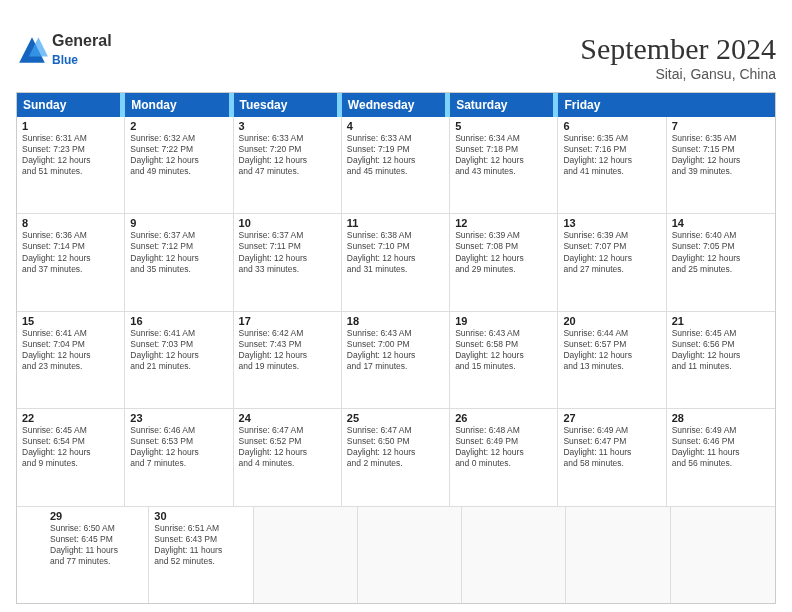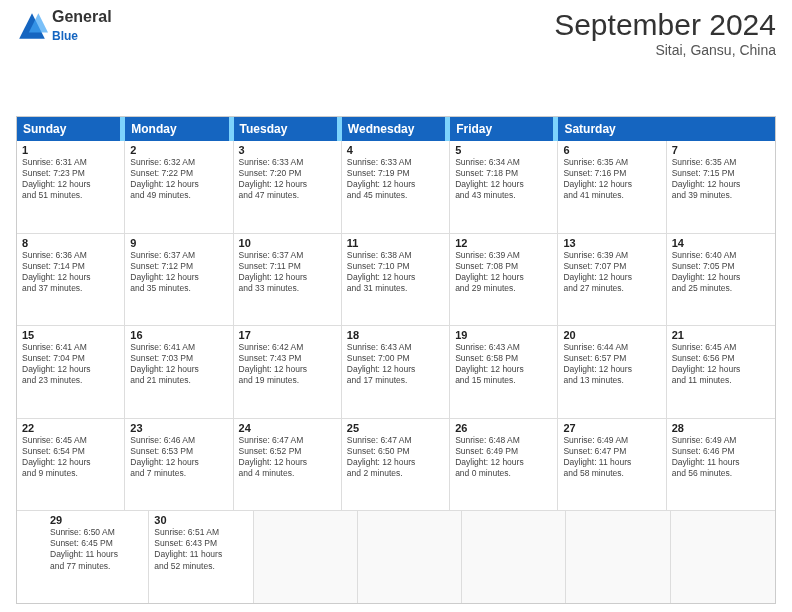--- a/index.html
+++ b/index.html
@@ -6,24 +6,23 @@
     body {
       font-family: Arial, sans-serif;
       background: #fff;
       width: 792px;
       height: 612px;
       overflow: hidden;
     }
     .page {
       width: 792px;
       height: 612px;
-      padding: 8px 16px 8px 16px;
+      padding: 32px 16px 8px 16px;
       display: flex;
       flex-direction: column;
-      gap: 48px;
     }
     .header {
       display: flex;
       justify-content: space-between;
       align-items: flex-start;
       margin-bottom: 10px;
     }
     .logo {
       display: flex;
       align-items: center;
@@ -33,20 +32,21 @@
       width: 32px;
       height: 32px;
     }
     .title-section {
       text-align: right;
     }
     .month-title {
       font-size: 30px;
       color: #333;
       font-weight: normal;
+      font-family: Liberation Serif, serif;
     }
     .subtitle {
       font-size: 14px;
       color: #555;
     }
     .calendar {
       flex: 1;
       display: flex;
       flex-direction: column;
       border: 1px solid #ccc;
@@ -122,22 +122,22 @@
       <div class="subtitle">Sitai, Gansu, China</div>
     </div>
   </div>
 
   <div class="calendar">
     <div class="cal-header">
     <div class="cal-header-cell">Sunday</div>
         <div class="cal-header-cell">Monday</div>
         <div class="cal-header-cell">Tuesday</div>
         <div class="cal-header-cell">Wednesday</div>
+        <div class="cal-header-cell">Saturday</div>
         <div class="cal-header-cell">Friday</div>
-        <div class="cal-header-cell">Saturday</div>
       </div>
     <div class="cal-body">
     <div class="cal-row">
           <div class="cal-cell">
             <span class="day-num">1</span>
             <div class="cell-line">Sunrise: 6:31 AM</div>
             <div class="cell-line">Sunset: 7:23 PM</div>
             <div class="cell-line">Daylight: 12 hours</div>
             <div class="cell-line">and 51 minutes.</div>
           </div>

